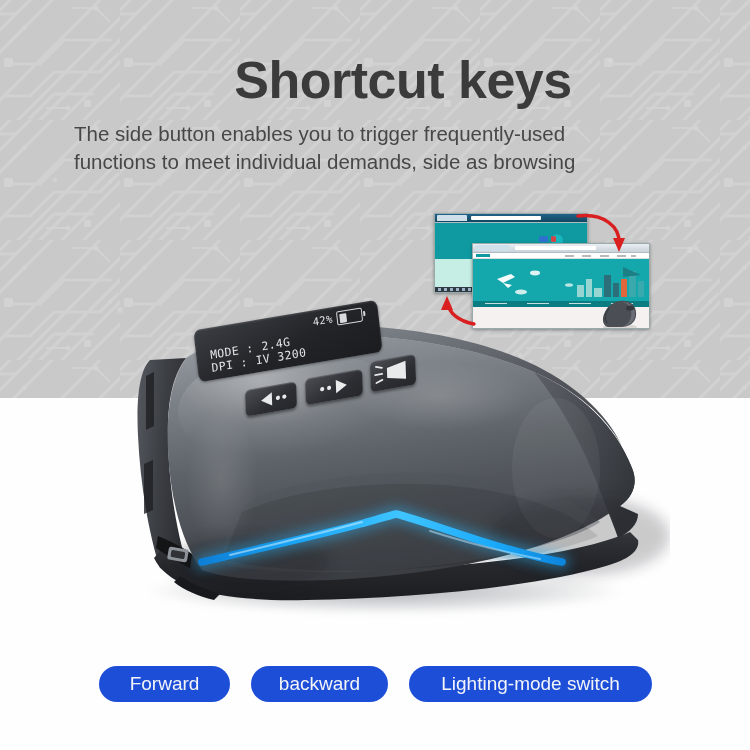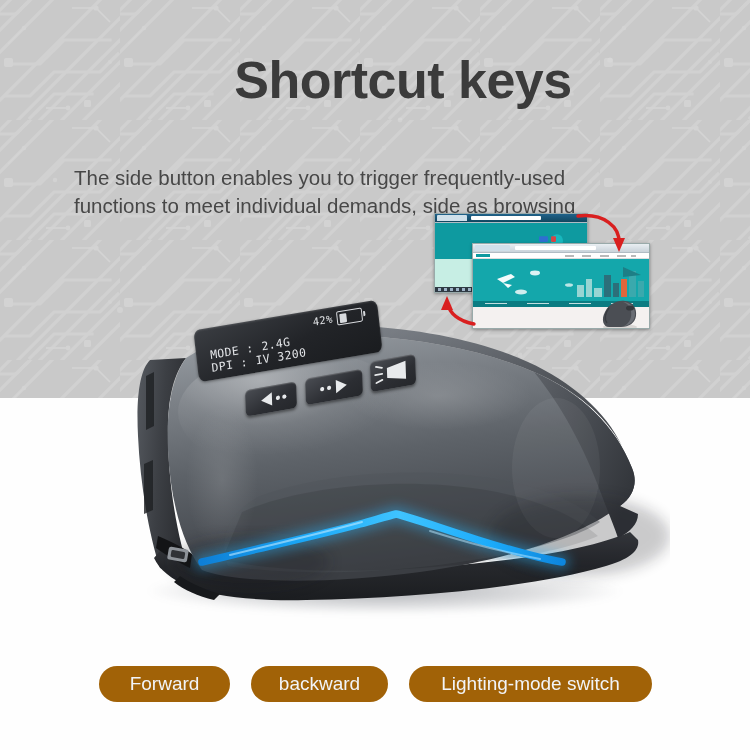--- a/index.html
+++ b/index.html
@@ -17,21 +17,21 @@
 
   
   .bottom-panel{position:absolute;left:0;top:398px;width:750px;height:352px;
                 background:#fefefe;}
 
   
   .title{position:absolute;left:0;top:52px;width:750px;text-align:center;
          font-size:52px;line-height:56px;font-weight:600;color:#3b3b3b;
          letter-spacing:-0.5px;padding-left:28px;}
   .body-copy{position:absolute;left:74px;top:120px;width:610px;
-             font-size:20.5px;line-height:28px;color:#474747;font-weight:400;margin-top:44px;}
+             font-size:20.5px;line-height:28px;color:#474747;font-weight:400;}
   .body-copy div{white-space:nowrap;}
 
   
   .inset{position:absolute;left:428px;top:207px;width:222px;height:120px;}
   .win{position:absolute;box-shadow:0 1px 3px rgba(0,0,0,.35);overflow:hidden;}
   .win-back{left:6px;top:6px;width:152px;height:78px;background:#f2f2f2;
             border:1px solid #9aa;}
   .win-front{left:44px;top:36px;width:176px;height:84px;background:#fbfbfb;
              border:1px solid #9aa;}
   .chrome{height:8px;background:linear-gradient(#e9eef2,#c9d3da);
@@ -88,21 +88,21 @@
       transform:rotate(-10deg) skewX(-8deg);}
   .b2{left:195px;top:74px;width:58px;height:26px;
       transform:rotate(-10deg) skewX(-8deg);}
   .b3{left:260px;top:58px;width:46px;height:30px;
       transform:rotate(-10deg) skewX(-8deg);}
   .sbtn svg{position:absolute;inset:0;width:100%;height:100%;}
 
   
   .pills{position:absolute;left:0;top:666px;width:750px;height:40px;}
   .pill{position:absolute;top:0;height:36px;border-radius:18px;
-        background:#a16207;color:#f2f4f8;font-size:19px;
+        background:#1d4ed8;color:#f2f4f8;font-size:19px;
         display:flex;align-items:center;justify-content:center;
         padding:4px 20px;box-sizing:border-box;white-space:nowrap;}
   .p1{left:99px;width:131px;}
   .p2{left:251px;width:137px;}
   .p3{left:409px;width:243px;}
 </style>
 </head>
 <body>
 
 <div id="stage">

